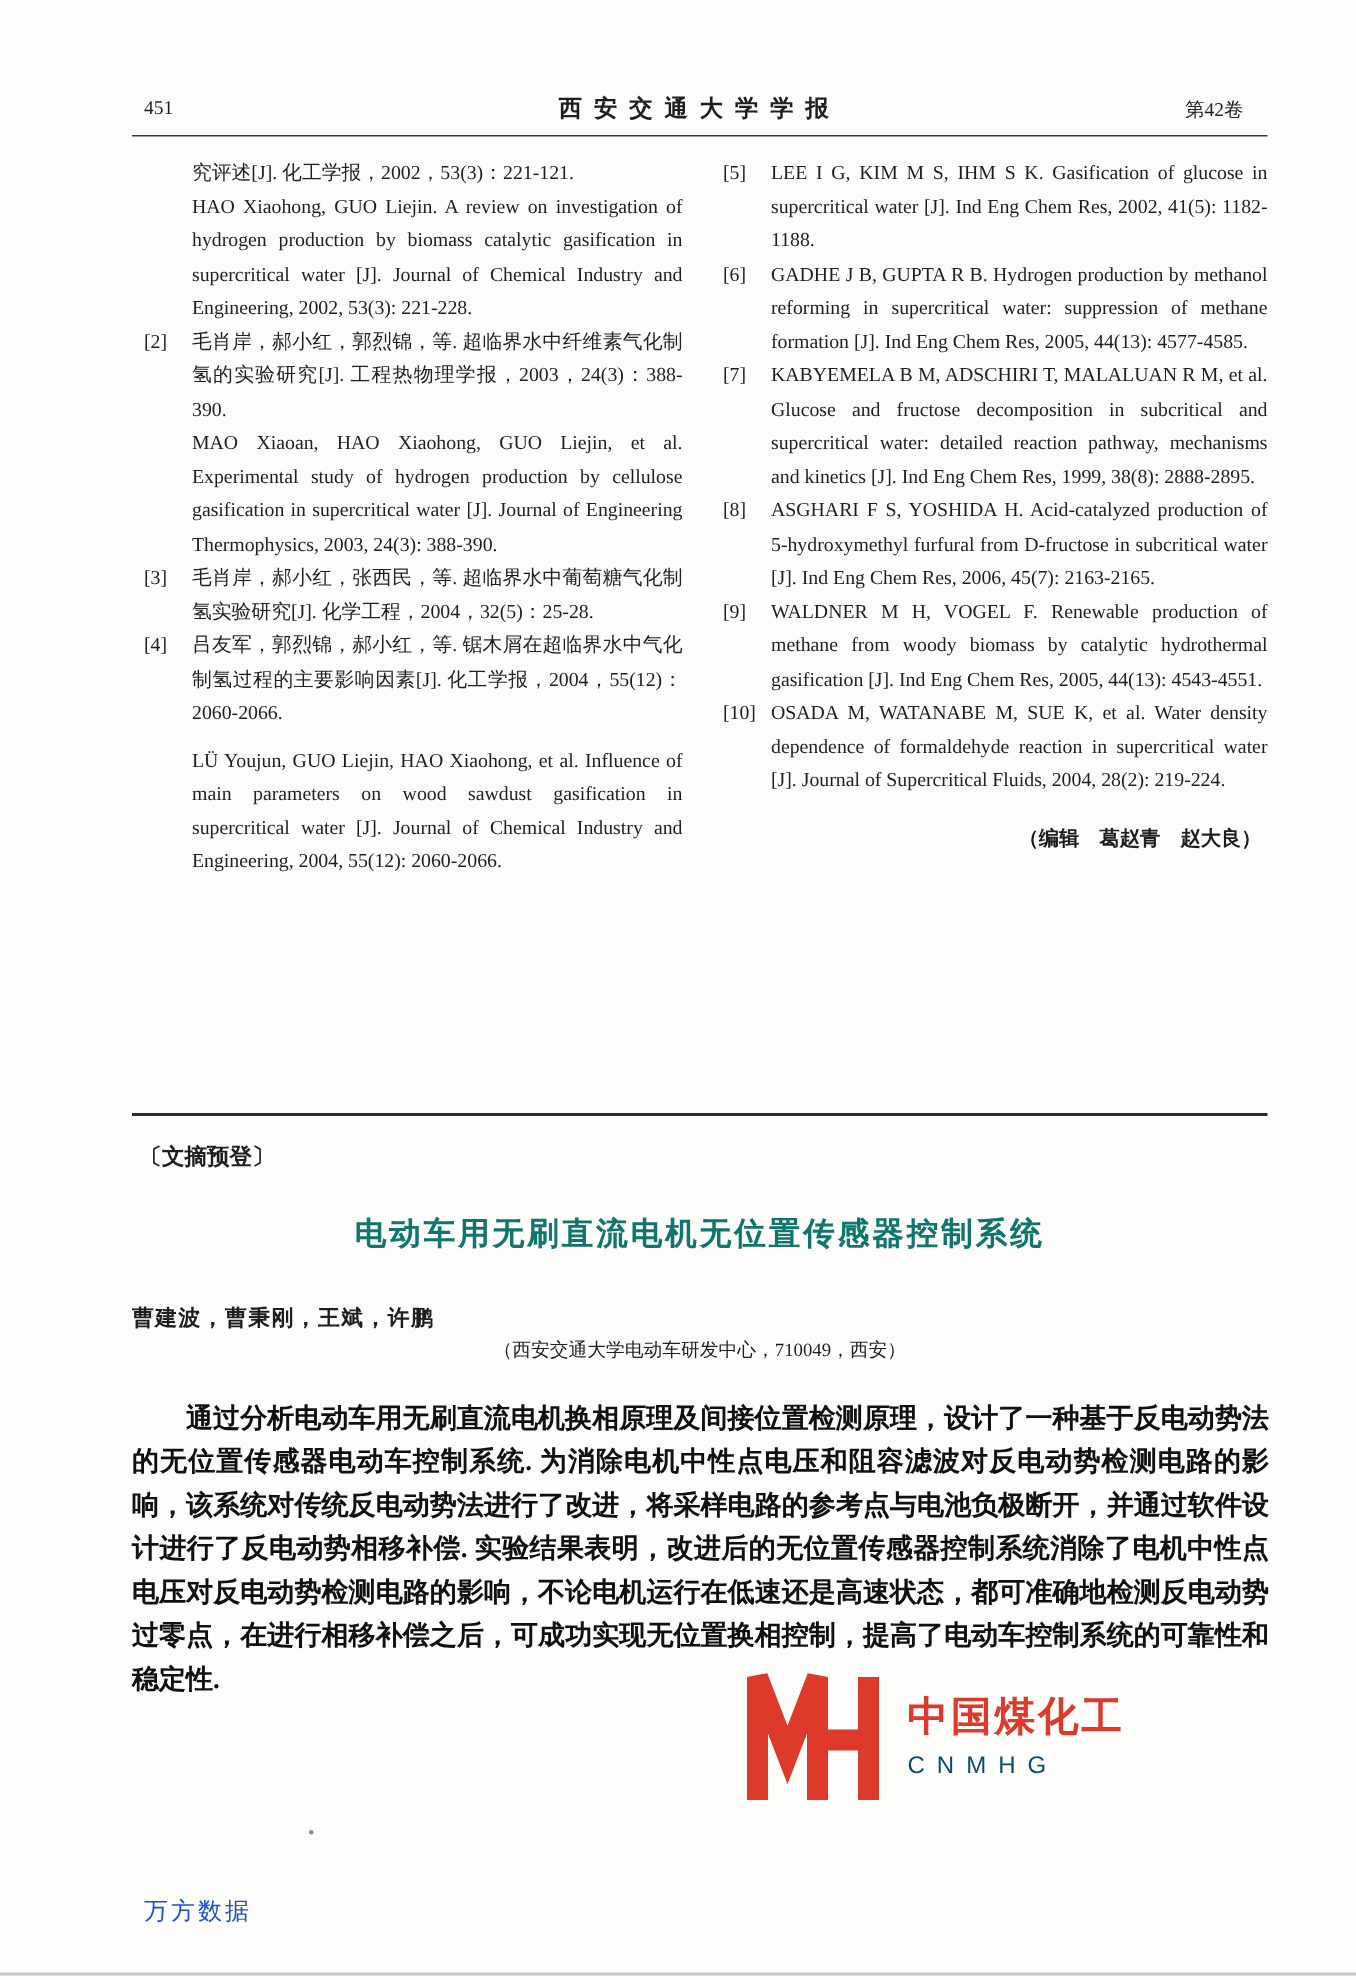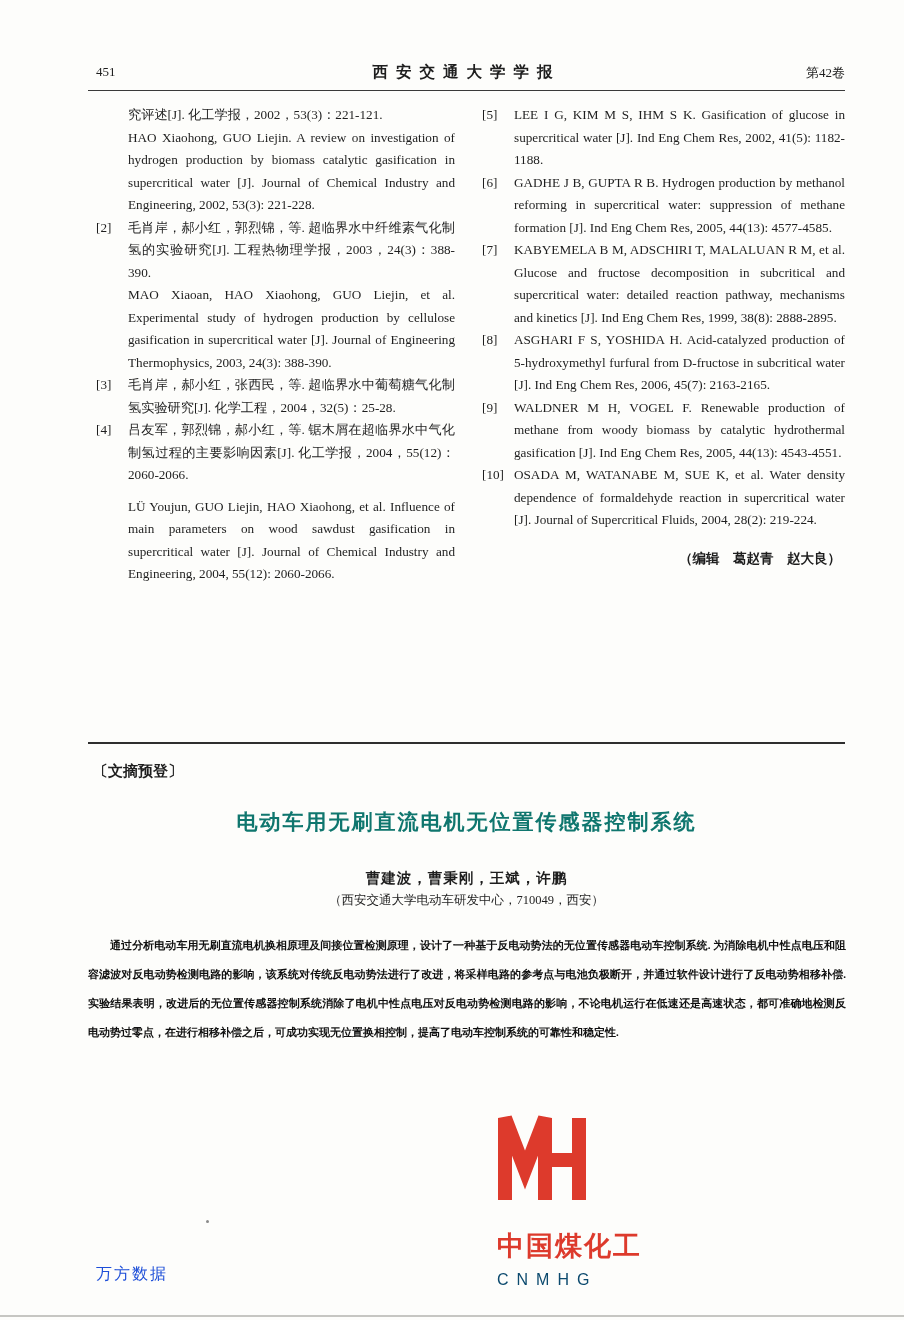--- a/index.html
+++ b/index.html
@@ -8,21 +8,21 @@
     position:relative; width:904px; height:1320px;
     background:#fdfdfb; color:#1e1e1e;
     font-family:"Liberation Serif","DejaVu Serif",serif;
     overflow:hidden; margin:0 auto;
   }
   
   .header { position:absolute; left:88px; top:62px; width:757px; height:22px; }
   .pageno { position:absolute; left:8px; top:2px; font-size:13px; }
   .jtitle { position:absolute; left:0; right:0; top:0; text-align:center;
             font-size:15.5px; letter-spacing:8px; font-weight:600; }
-  .vol    { position:absolute; right:0; top:2px; font-size:13px; }
+  .vol    { position:absolute; right:16px; top:2px; font-size:13px; }
   .header-rule { position:absolute; left:88px; top:90px; width:757px; height:1px; background:#3a3a3a; }
 
   
   .col { position:absolute; top:104px; font-size:13.2px; line-height:22.5px;
          text-align:justify; }
   .col-left  { left:96px;  width:359px; }
   .col-right { left:482px; width:363px; }
   .ref { display:flex; }
   .ref-num { flex:0 0 32px; width:32px; }
   .ref-body { flex:1; text-align:justify; }
@@ -33,30 +33,30 @@
 
   
   .section-divider { position:absolute; left:88px; top:742px; width:757px; height:2px; background:#2e2e2e; }
 
   
   .preview-label { position:absolute; left:93px; top:762px; font-size:15px; font-weight:bold;
                    font-family:"Liberation Sans","DejaVu Sans",sans-serif; }
   .preview-title { position:absolute; left:88px; top:808px; width:757px; text-align:center;
                    font-size:21px; font-weight:bold; letter-spacing:2px;
                    font-family:"Liberation Sans","DejaVu Sans",sans-serif; color:#0f766e; }
-  .authors { position:absolute; left:88px; top:869px; width:757px; text-align:center;
+  .authors { position:absolute; left:88px; top:869px; width:757px; text-align:left;
              font-size:14.5px; font-weight:600; letter-spacing:1px; }
   .affiliation { position:absolute; left:88px; top:892px; width:757px; text-align:center;
                  font-size:12.5px; }
   .abstract { position:absolute; left:88px; top:931px; width:758px;
-              font-size:11px; font-weight:bold; line-height:29px; color:#101010;
+              font-size:18px; font-weight:bold; line-height:29px; color:#101010;
               text-align:justify; text-indent:2em; }
 
   
-  .logo { position:absolute; left:497px; top:1112px; display:flex; align-items:flex-start; gap:12px;flex-direction:column; }
+  .logo { position:absolute; left:497px; top:1112px; display:flex; align-items:flex-start; gap:12px; }
   .logo-mark { width:96px; height:90px; }
   .logo-text { margin-top:14px; font-family:"Liberation Sans","DejaVu Sans",sans-serif; }
   .logo-cn { font-size:27px; font-weight:bold; letter-spacing:2px; }
   .logo-en { font-size:16px; color:#0c4a6e; letter-spacing:8px; margin-top:7px; }
 
   
   .wanfang { position:absolute; left:96px; top:1264px; font-size:16px; color:#1d4ed8;
              letter-spacing:2px; font-family:Liberation Mono, monospace; }
 
   .speck { position:absolute; left:206px; top:1220px; width:3px; height:3px;

